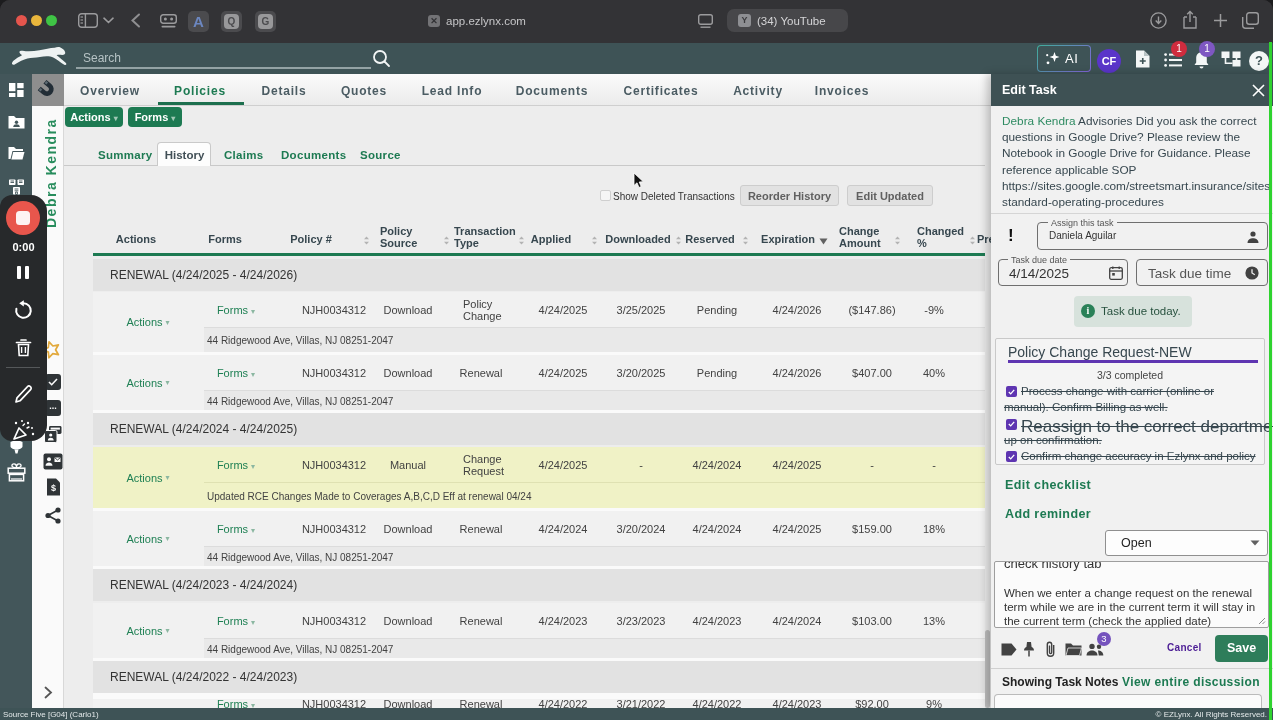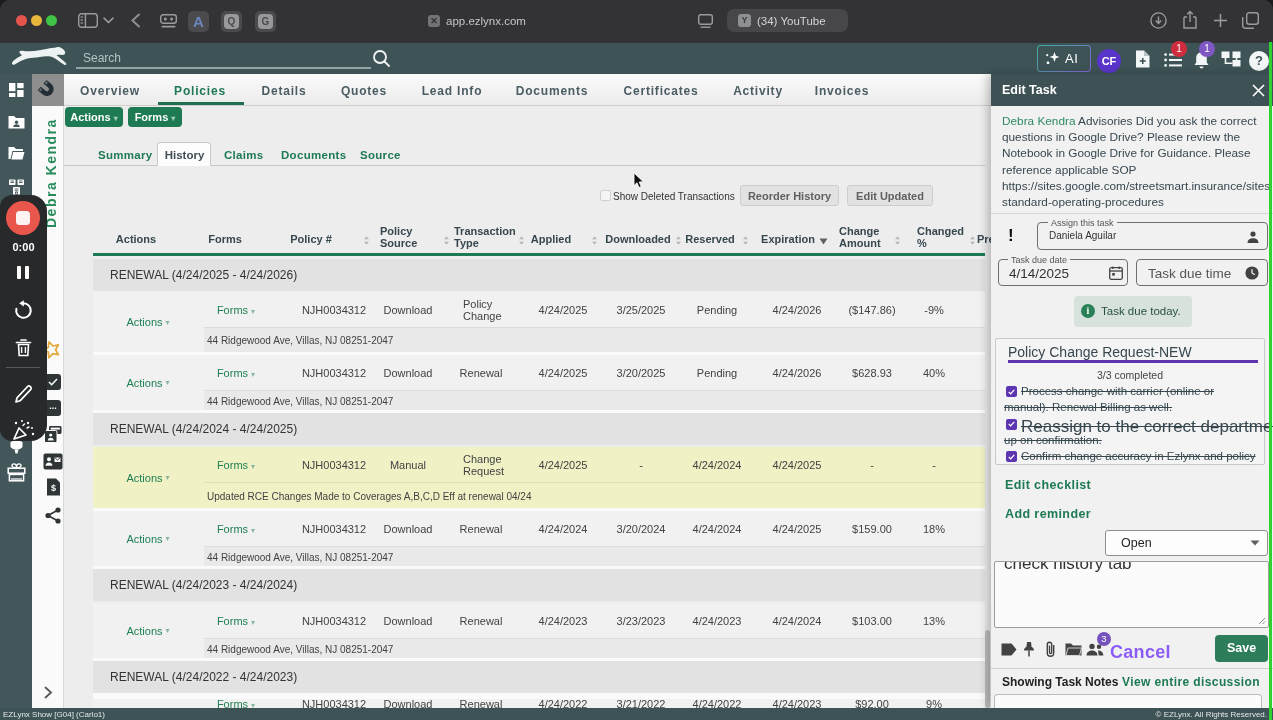--- a/index.html
+++ b/index.html
@@ -372,21 +372,21 @@
       </div>
 <div class="abs" style="left:148px;top:292px;height:60px;display:flex;align-items:center;transform:translateX(-50%);font-size:11px;color:#1f8054;white-space:nowrap">Actions&nbsp;<span style="font-size:8px;color:#8bb7a1">▾</span></div>
 <div class="abs" style="left:93px;top:355px;width:892px;height:35px;background:#f1f1f1;font-size:11px;color:#424242;white-space:nowrap;overflow:hidden">
         <span class="abs" style="left:143px;top:50%;transform:translate(-50%,-50%);color:#1f8054">Forms <span style="font-size:8px;color:#8bb7a1">▾</span></span>
         <span class="abs" style="left:241px;top:50%;transform:translate(-50%,-50%)">NJH0034312</span>
         <span class="abs" style="left:315px;top:50%;transform:translate(-50%,-50%)">Download</span>
         <span class="abs" style="left:470px;top:50%;transform:translate(-50%,-50%)">4/24/2025</span>
         <span class="abs" style="left:548px;top:50%;transform:translate(-50%,-50%)">3/20/2025</span>
         <span class="abs" style="left:624px;top:50%;transform:translate(-50%,-50%)">Pending</span>
         <span class="abs" style="left:704px;top:50%;transform:translate(-50%,-50%)">4/24/2026</span>
-        <span class="abs" style="left:779px;top:50%;transform:translate(-50%,-50%)">$628.93</span>
+        <span class="abs" style="left:779px;top:50%;transform:translate(-50%,-50%)">$407.00</span>
         <span class="abs" style="left:841px;top:50%;transform:translate(-50%,-50%)">40%</span>
         <span class="abs" style="left:388px;top:50%;transform:translate(-50%,-50%)">Renewal</span>
       </div>
 <div class="abs" style="left:93px;top:390px;width:111px;height:20px;background:#f1f1f1"></div>
       <div class="abs" style="left:204px;top:390px;width:781px;height:20px;background:#e9e9e9;border-top:1px solid #dcdcdc;font-size:10px;color:#424242;white-space:nowrap;overflow:hidden">
         <span class="abs" style="left:3px;top:50%;transform:translateY(-50%)">44 Ridgewood Ave, Villas, NJ 08251-2047</span>
       </div>
 <div class="abs" style="left:148px;top:355px;height:55px;display:flex;align-items:center;transform:translateX(-50%);font-size:11px;color:#1f8054;white-space:nowrap">Actions&nbsp;<span style="font-size:8px;color:#8bb7a1">▾</span></div>
 <div class="abs" style="left:93px;top:447px;width:892px;height:35px;background:#f0f2c6;font-size:11px;color:#424242;white-space:nowrap;overflow:hidden">
         <span class="abs" style="left:143px;top:50%;transform:translate(-50%,-50%);color:#1f8054">Forms <span style="font-size:8px;color:#8bb7a1">▾</span></span>
@@ -509,21 +509,21 @@
 <div class="abs" style="left:995px;top:338px;width:270px;height:127px;background:#f4f4f4;border:1px solid #c9c9c9;border-radius:2px"></div>
 <div class="abs" style="left:1008px;top:344px;font-size:14px;color:#37474f">Policy Change Request-NEW</div>
 <div class="abs" style="left:1008px;top:360px;width:250px;height:2.5px;background:#5e35b1"></div>
 <div class="abs" style="left:995px;top:369px;width:270px;text-align:center;font-size:10.5px;color:#444">3/3 completed</div>
 <div id="checks">
 <div class="abs" style="left:1006px;top:386px;width:11px;height:11px;border-radius:2px;background:#5e35b1"></div>
 <svg class="abs" style="left:1008px;top:388.5px" width="7" height="6" viewBox="0 0 7 6">
         <path d="M0.8 3 L2.7 4.9 L6.2 0.9" fill="none" stroke="#fff" stroke-width="1.3"></path>
       </svg>
 <div class="abs" style="left:1021px;top:384.5px;font-size:11.5px;color:#37474f;text-decoration:line-through;white-space:nowrap">Process change with carrier (online or</div>
-<div class="abs" style="left:1004px;top:401.0px;font-size:11.5px;color:#37474f;text-decoration:line-through;white-space:nowrap">manual). Renewal Billing as well.</div>
+<div class="abs" style="left:1004px;top:401.0px;font-size:11.5px;color:#37474f;text-decoration:line-through;white-space:nowrap">manual). Confirm Billing as well.</div>
 <div class="abs" style="left:1006px;top:418.5px;width:11px;height:11px;border-radius:2px;background:#5e35b1"></div>
 <svg class="abs" style="left:1008px;top:421.0px" width="7" height="6" viewBox="0 0 7 6">
         <path d="M0.8 3 L2.7 4.9 L6.2 0.9" fill="none" stroke="#fff" stroke-width="1.3"></path>
       </svg>
 <div class="abs" style="left:1021px;top:417.0px;font-size:17px;color:#37474f;text-decoration:line-through;white-space:nowrap">Reassign to the correct department to follow</div>
 <div class="abs" style="left:1004px;top:433.5px;font-size:11.5px;color:#37474f;text-decoration:line-through;white-space:nowrap">up on confirmation.</div>
 <div class="abs" style="left:1006px;top:451px;width:11px;height:11px;border-radius:2px;background:#5e35b1"></div>
 <svg class="abs" style="left:1008px;top:453.5px" width="7" height="6" viewBox="0 0 7 6">
         <path d="M0.8 3 L2.7 4.9 L6.2 0.9" fill="none" stroke="#fff" stroke-width="1.3"></path>
       </svg>
@@ -533,21 +533,22 @@
 <div class="abs" style="left:1005px;top:478px;font-size:12.5px;font-weight:bold;color:#1d7a52;letter-spacing:.4px">Edit checklist</div>
 <div class="abs" style="left:1005px;top:507px;font-size:12.5px;font-weight:bold;color:#1d7a52;letter-spacing:.4px">Add reminder</div>
 
 <div class="abs" style="left:1105px;top:530px;width:163px;height:26px;background:#fdfdfd;border:1px solid #8f8f8f;border-radius:3px"></div>
 <div class="abs" style="left:1121px;top:536px;font-size:12.5px;color:#222">Open</div>
 <svg class="abs" style="left:1250px;top:540px" width="10" height="6" viewBox="0 0 10 6">
       <path d="M0.5 0.5 L5 5.5 L9.5 0.5 Z" fill="#616161"></path>
     </svg>
 
 <div class="abs" style="left:994px;top:561px;width:275px;height:67px;background:#fbfbfb;border:1px solid #9e9e9e;border-radius:2px;overflow:hidden">
-<div style="position:absolute;left:9px;top:-5px;font-size:17px;line-height:14px;color:#333;white-space:nowrap">check history tab</div>
+<div style="position:absolute;left:9px;top:-5px;font-size:13px;line-height:14px;color:#333;white-space:nowrap">check history tab</div>
+      <div style="position:absolute;left:9px;top:24px;font-size:11.5px;line-height:14.2px;color:#333;width:260px">When we enter a change request on the renewal term while we are in the current term it will stay in the current term (check the applied date)</div>
       <svg style="position:absolute;right:2px;bottom:2px" width="8" height="8" viewBox="0 0 8 8">
         <path d="M7 1 L1 7 M7 4.5 L4.5 7" stroke="#8a8a8a" stroke-width="1"></path>
       </svg>
 </div>
 
 <div id="ticons">
 
 <svg class="abs" style="left:1001px;top:643px" width="16" height="13" viewBox="0 0 16 13">
         <path d="M0.5 0.5 H10.5 L15.5 6.5 L10.5 12.5 H0.5 Z" fill="#424242"></path>
       </svg>
@@ -567,25 +568,25 @@
       </svg>
 
 <svg class="abs" style="left:1086px;top:643px" width="18" height="13" viewBox="0 0 18 13">
         <circle cx="6" cy="3.4" r="2.7" fill="#424242"></circle>
         <path d="M0.5 12.5 C0.5 9 3.5 7.6 6 7.6 C8.5 7.6 11.5 9 11.5 12.5 Z" fill="#424242"></path>
         <circle cx="13" cy="3.8" r="2.2" fill="#424242"></circle>
         <path d="M12 7.4 C14.5 7.4 17.3 8.7 17.3 12.5 H12.8" fill="#424242"></path>
       </svg>
 <div class="abs" style="left:1097px;top:632px;width:14px;height:14px;border-radius:50%;background:#7553bd;color:#fff;font-size:9.5px;text-align:center;line-height:14px">3</div>
 </div>
-<div class="abs" style="left:1110px;top:642px;font-size:18px;font-weight:bold;color:#8b5cf6;letter-spacing:.3px">Cancel</div>
+<div class="abs" style="left:1167px;top:642px;font-size:10px;font-weight:bold;color:#4c1d95;letter-spacing:.3px">Cancel</div>
 <div class="abs" style="left:1215px;top:635px;width:53px;height:27px;border-radius:4px;background:#2e7d5a;color:#fff;font-size:12.5px;font-weight:bold;text-align:center;line-height:27px">Save</div>
 <div class="abs" style="left:991px;top:668px;width:282px;height:1px;background:#d0d0d0"></div>
 <div class="abs" style="left:1002px;top:675px;font-size:12px;font-weight:bold;color:#222">Showing Task Notes</div>
 <div class="abs" style="left:1122px;top:675px;font-size:12px;font-weight:bold;color:#1d7a52;letter-spacing:.4px">View entire discussion</div>
 <div class="abs" style="left:994px;top:694px;width:268px;height:14px;background:#fbfbfb;border:1px solid #bbb;border-radius:4px 4px 0 0;border-bottom:none"></div>
 </div>
 
 <div class="abs" style="left:0;top:708px;width:1273px;height:12px;background:#3e5356"></div>
-<div class="abs" style="left:3px;top:710px;color:#e3e8e9;font-size:8px">EZLynx Show [G04] (Carlo1)</div>
+<div class="abs" style="left:3px;top:710px;color:#e3e8e9;font-size:8px">Source Five [G04] (Carlo1)</div>
 <div class="abs" style="right:6px;top:710px;color:#e3e8e9;font-size:8px">© EZLynx. All Rights Reserved.</div>
 
 <div class="abs" style="left:1269px;top:42px;width:3px;height:678px;background:#2fd32f"></div>
 
 </body></html>

